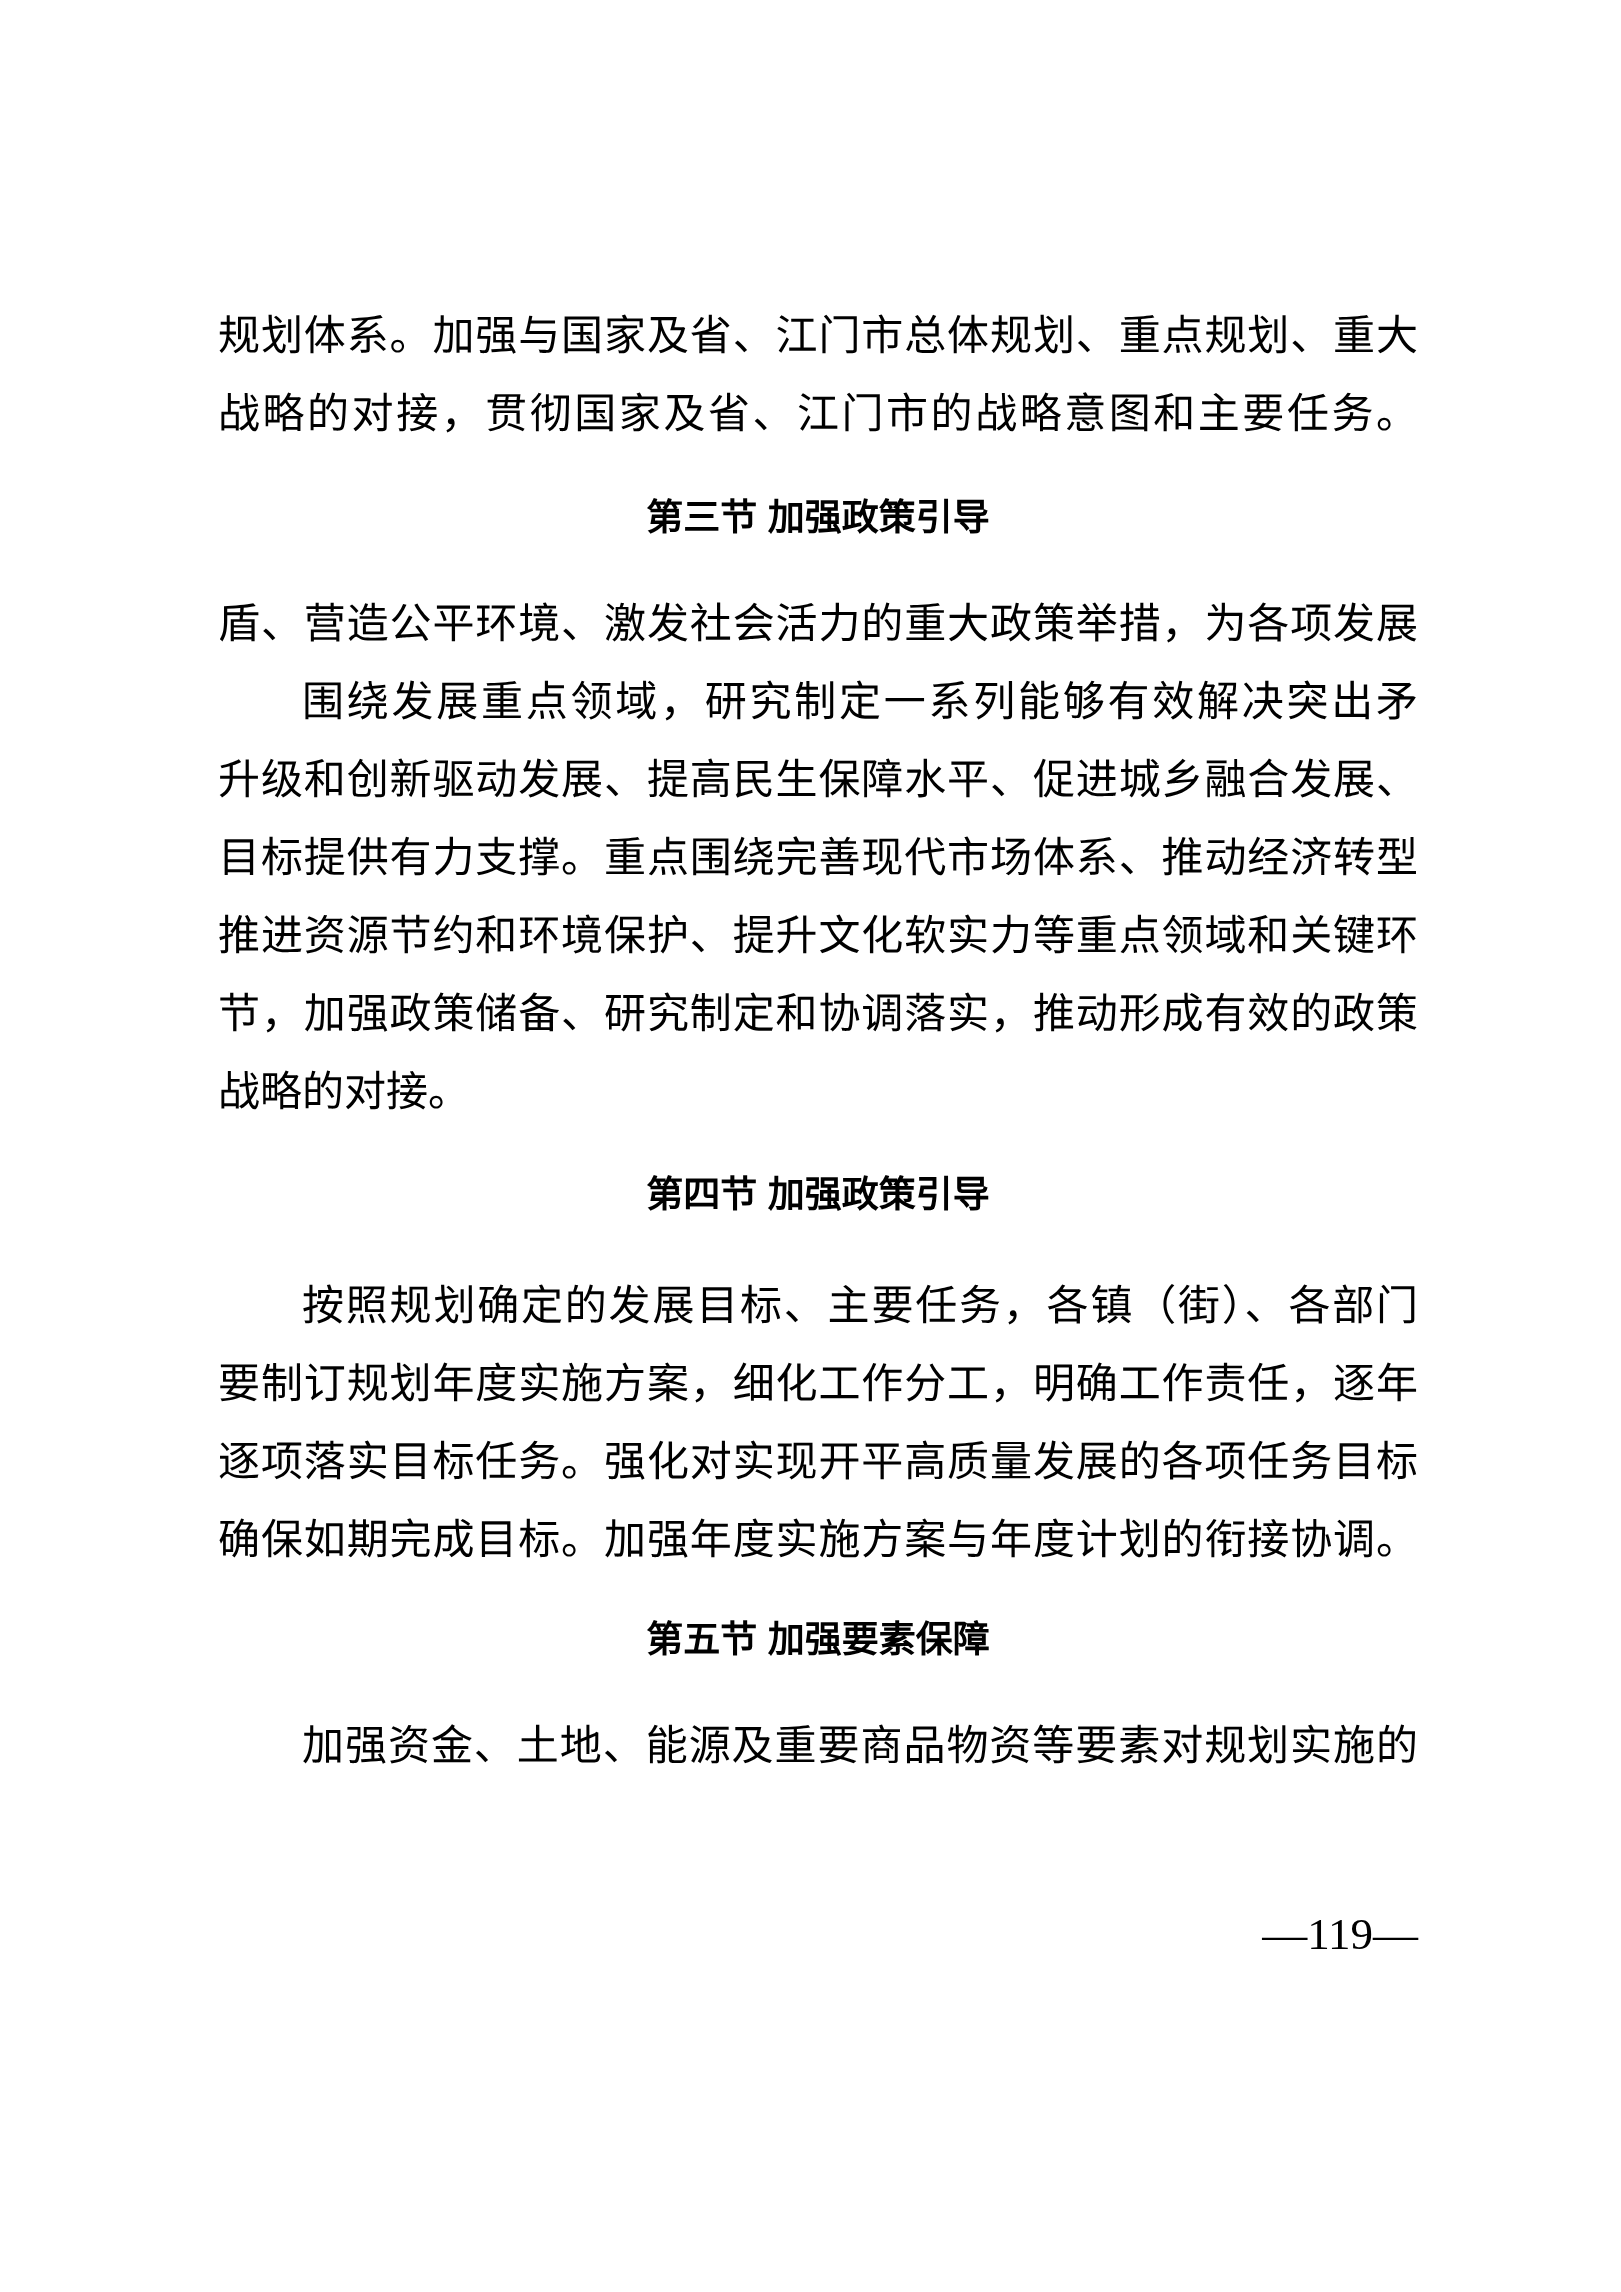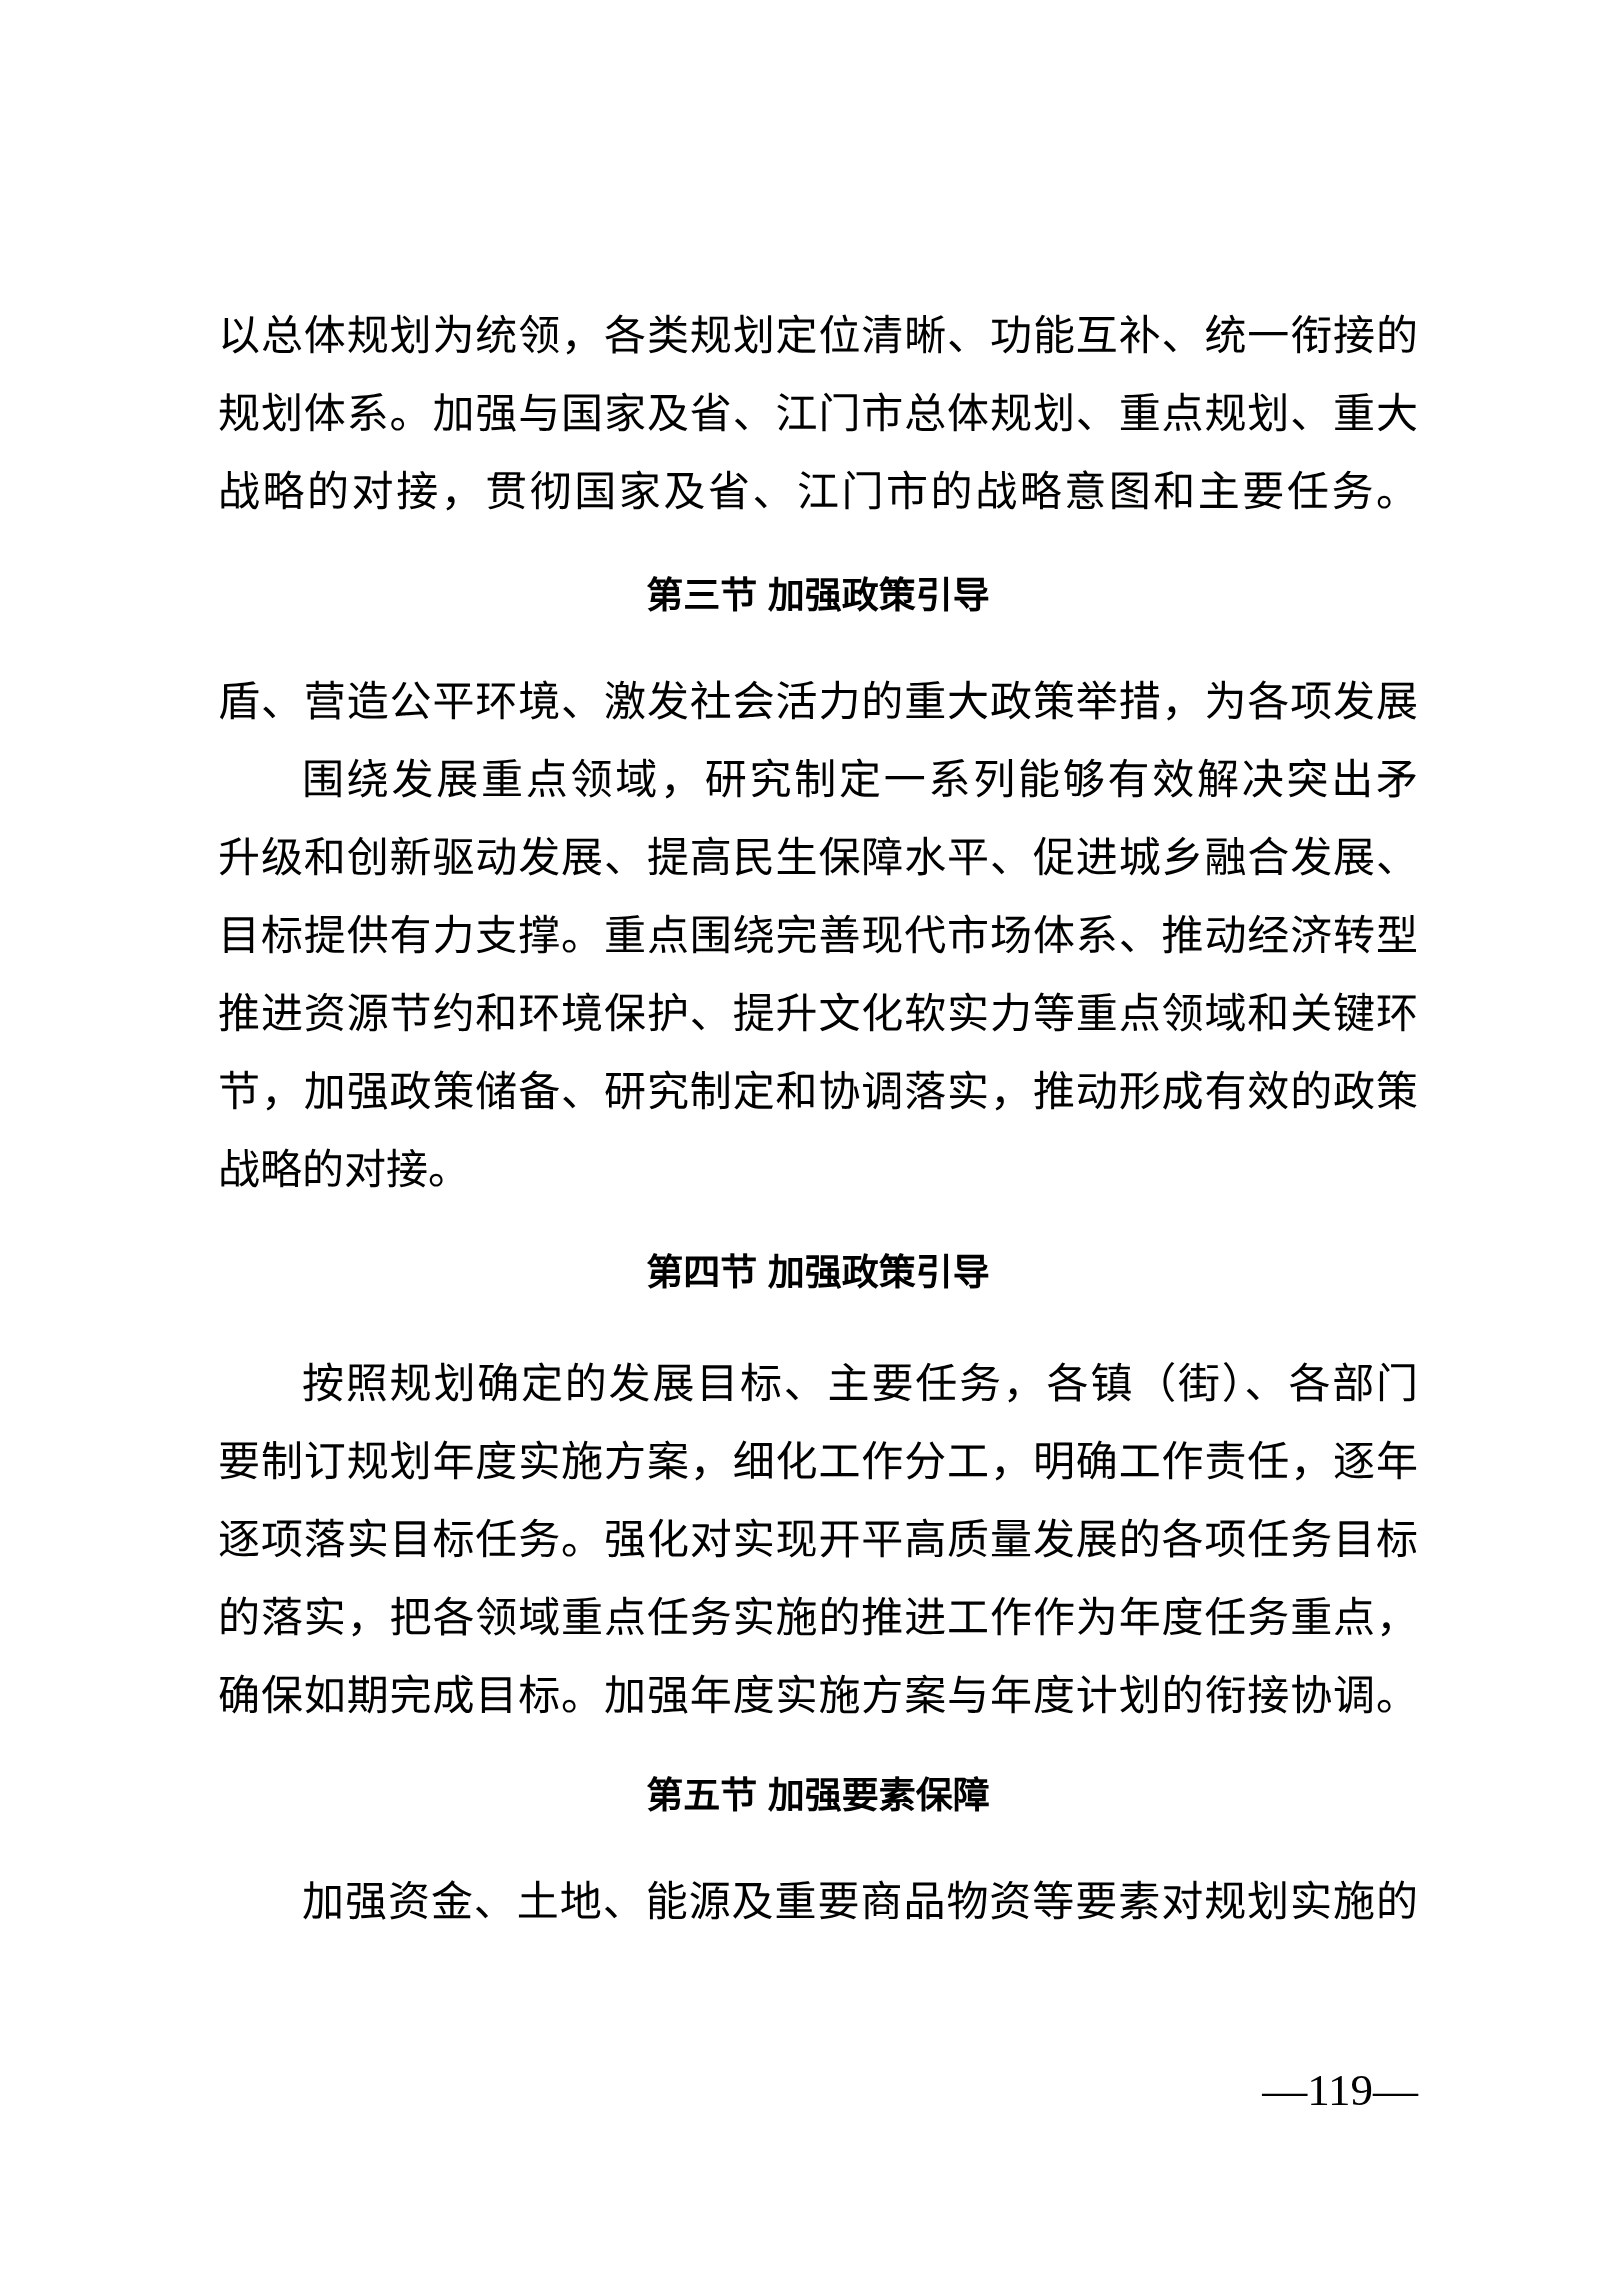--- a/index.html
+++ b/index.html
@@ -63,21 +63,20 @@
     text-align: right;
   }
 </style>
 </head>
 <body>
 
 <div class="page">
   <div class="content">
 
     <div class="para p1">
-      <div class="line">以总体规划为统领，各类规划定位清晰、功能互补、统一衔接的</div>
       <div class="line">规划体系。加强与国家及省、江门市总体规划、重点规划、重大</div>
       <div class="line">战略的对接，贯彻国家及省、江门市的战略意图和主要任务。</div>
     </div>
 
     <h2 class="heading h-sec3">第三节 加强政策引导</h2>
 
     <div class="para p2">
       <div class="line">盾、营造公平环境、激发社会活力的重大政策举措，为各项发展</div>
       <div class="line indent">围绕发展重点领域，研究制定一系列能够有效解决突出矛</div>
       <div class="line">升级和创新驱动发展、提高民生保障水平、促进城乡融合发展、</div>
@@ -86,21 +85,20 @@
       <div class="line">节，加强政策储备、研究制定和协调落实，推动形成有效的政策</div>
       <div class="line last-line">战略的对接。</div>
     </div>
 
     <h2 class="heading h-sec4">第四节 加强政策引导</h2>
 
     <div class="para p3">
       <div class="line indent">按照规划确定的发展目标、主要任务，各镇（街）、各部门</div>
       <div class="line">要制订规划年度实施方案，细化工作分工，明确工作责任，逐年</div>
       <div class="line">逐项落实目标任务。强化对实现开平高质量发展的各项任务目标</div>
-      <div class="line">的落实，把各领域重点任务实施的推进工作作为年度任务重点，</div>
       <div class="line">确保如期完成目标。加强年度实施方案与年度计划的衔接协调。</div>
     </div>
 
     <h2 class="heading h-sec5">第五节 加强要素保障</h2>
 
     <div class="para p4">
       <div class="line indent">加强资金、土地、能源及重要商品物资等要素对规划实施的</div>
     </div>
 
     <div class="page-number">—119—</div>

